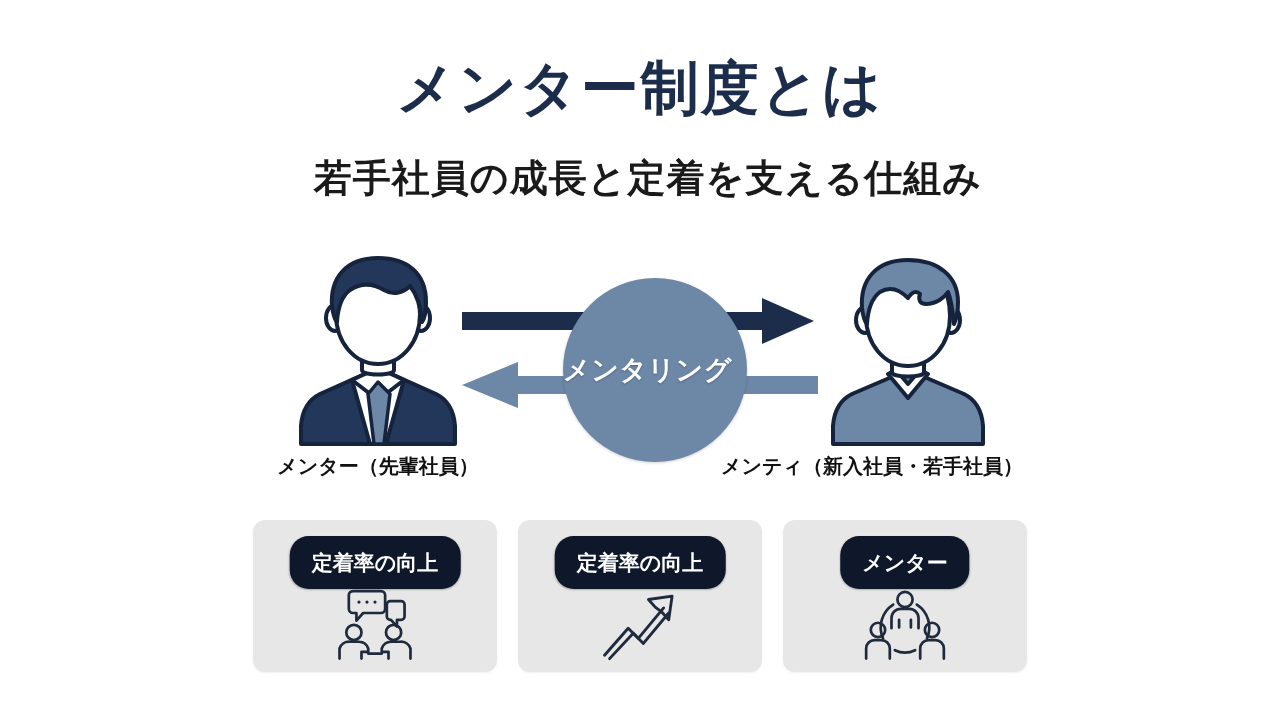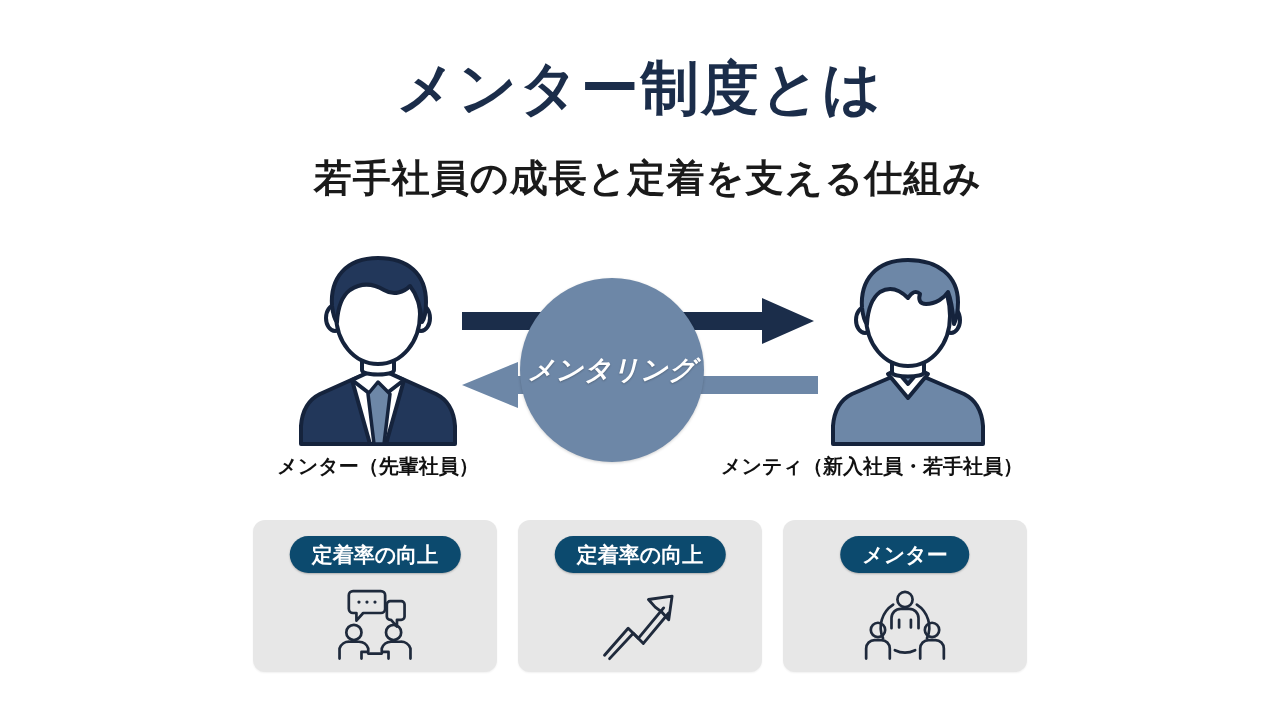--- a/index.html
+++ b/index.html
@@ -78,31 +78,29 @@
   
   #arrow-right, #arrow-left {
     position: absolute;
   }
   #arrow-right { left: 462px; top: 58px; }
   #arrow-left  { left: 462px; top: 122px; }
 
   
   #mentoring-circle {
     position: absolute;
-    left: 520px;
+    left: 563px;
     top: 38px;
     width: 184px;
     height: 184px;
     border-radius: 50%;
     background: #6d87a7;
     display: flex;
     align-items: center;
-    justify-content: center;
     box-shadow: 0 1px 3px rgba(0,0,0,0.18);
-    font-style: italic;
   }
   #mentoring-circle-label {
     color: #ffffff;
     font-size: 27px;
     font-weight: bold;
     letter-spacing: 0.5px;
     text-shadow: 0 1px 2px rgba(0,0,0,0.25);
     white-space: nowrap;
   }
 
@@ -123,23 +121,23 @@
     border-radius: 12px;
     position: relative;
     box-shadow: 0 1px 2px rgba(0,0,0,0.06);
   }
   .benefit-badge {
     position: absolute;
     left: 50%;
     transform: translateX(-50%);
     top: 16px;
     height: 37px;
-    padding: 0 22px;
+    padding: 8px 22px;
     border-radius: 19px;
-    background: #0c4a6e;
+    background: #0f172a;
     color: #ffffff;
     font-size: 21px;
     font-weight: bold;
     display: flex;
     align-items: center;
     justify-content: center;
     white-space: nowrap;
     box-shadow: 0 1px 2px rgba(0,0,0,0.25);
   }
   .benefit-icon {

